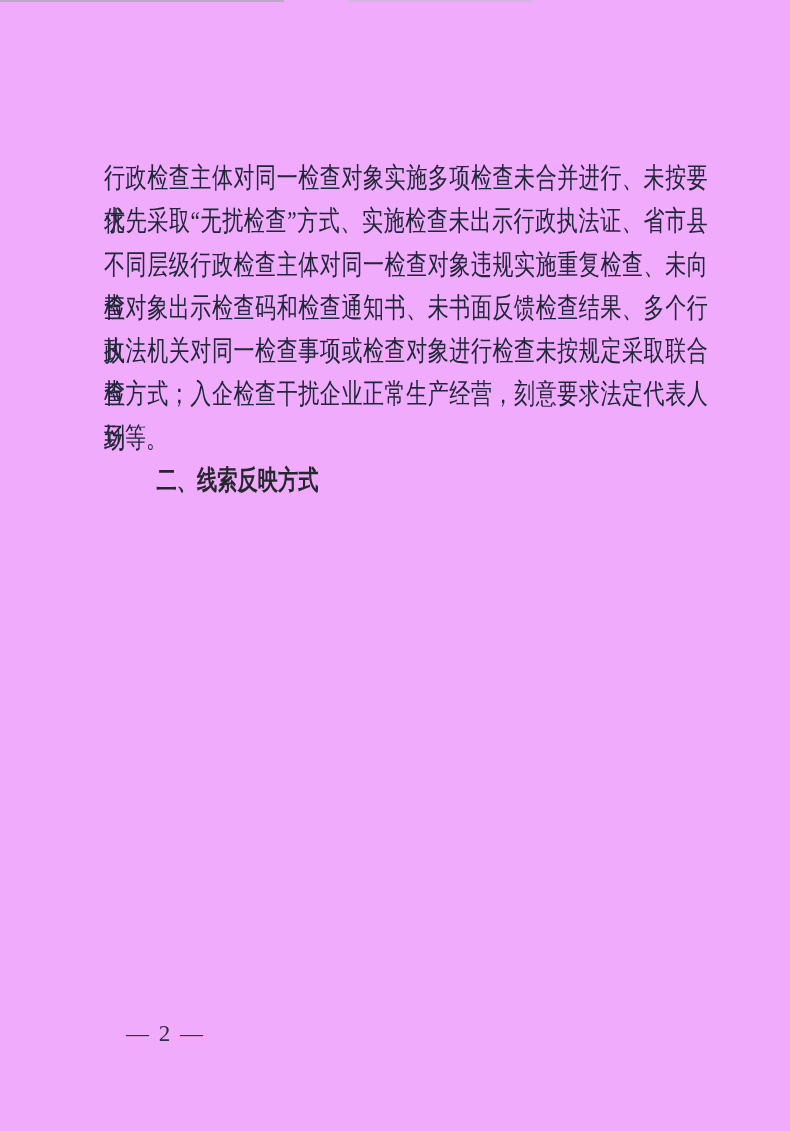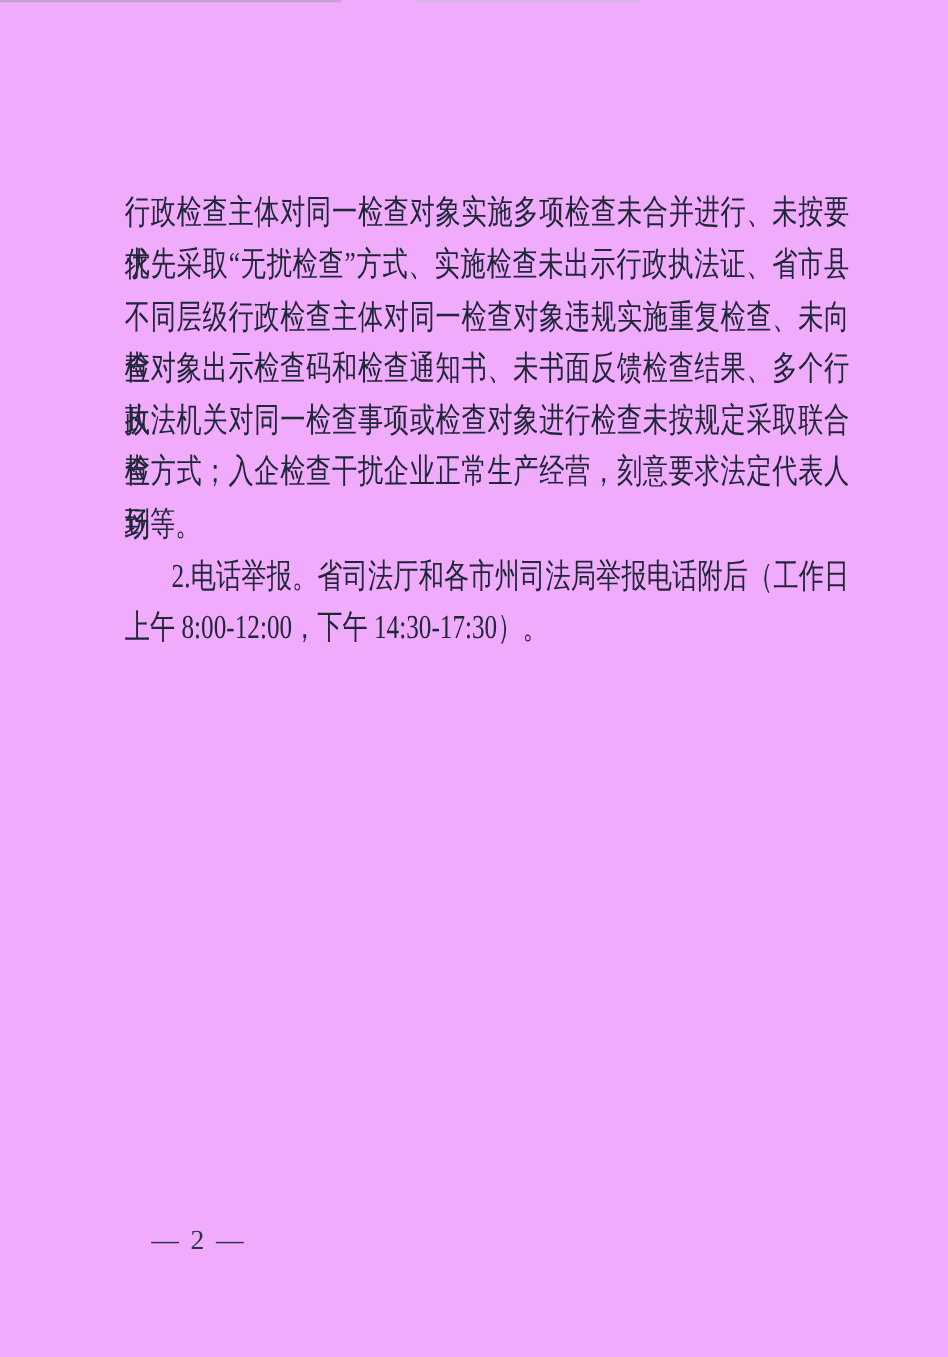--- a/index.html
+++ b/index.html
@@ -79,24 +79,23 @@
       <div class="ln fill">行政检查主体对同一检查对象实施多项检查未合并进行、未按要求</div>
       <div class="ln fill">优先采取“无扰检查”方式、实施检查未出示行政执法证、省市县</div>
       <div class="ln fill">不同层级行政检查主体对同一检查对象违规实施重复检查、未向检</div>
       <div class="ln fill">查对象出示检查码和检查通知书、未书面反馈检查结果、多个行政</div>
       <div class="ln fill">执法机关对同一检查事项或检查对象进行检查未按规定采取联合检</div>
       <div class="ln fill">查方式；入企检查干扰企业正常生产经营，刻意要求法定代表人到</div>
       <div class="ln">场等。</div>
     </section>
 
 
+    <section>
+      <h2 class="ln heading-ln">二、线索反映方式</h2>
+    </section>
 
 
-    <section>
-      <div class="ln fill ind">2.电话举报。省司法厅和各市州司法局举报电话附后（工作日</div>
-      <div class="ln">上午 8:00-12:00，下午 14:30-17:30）。</div>
-    </section>
 
   </div>
 
   <div class="page-number">— 2 —</div>
 
 </div>
 
 </body></html>

